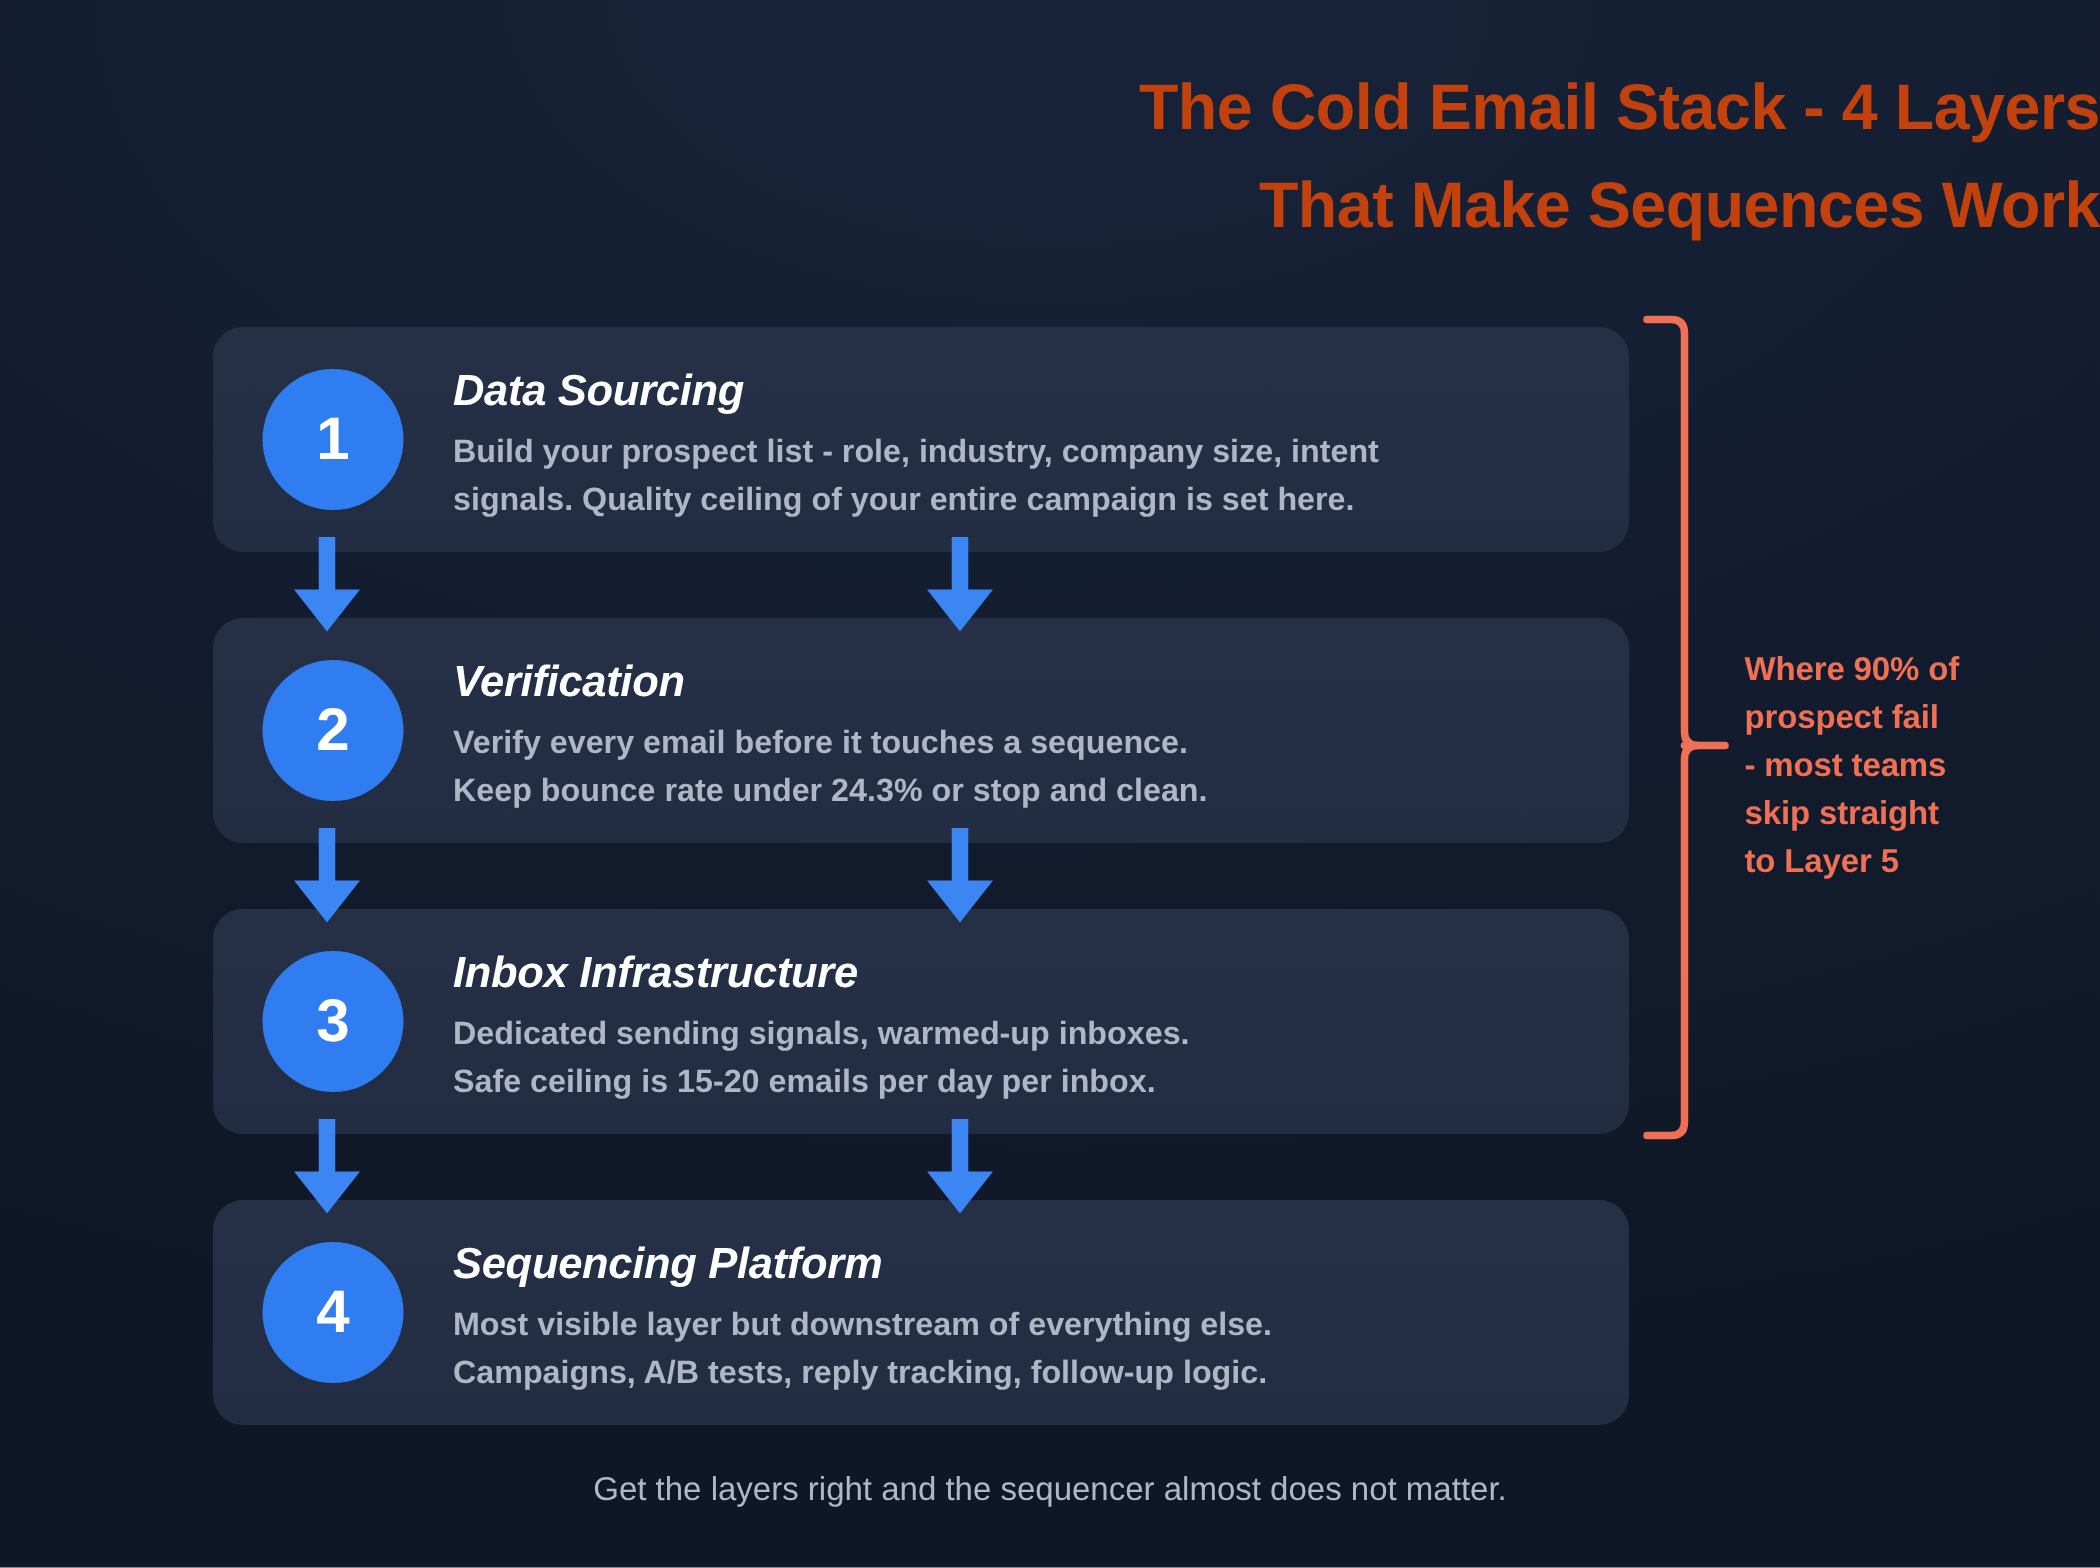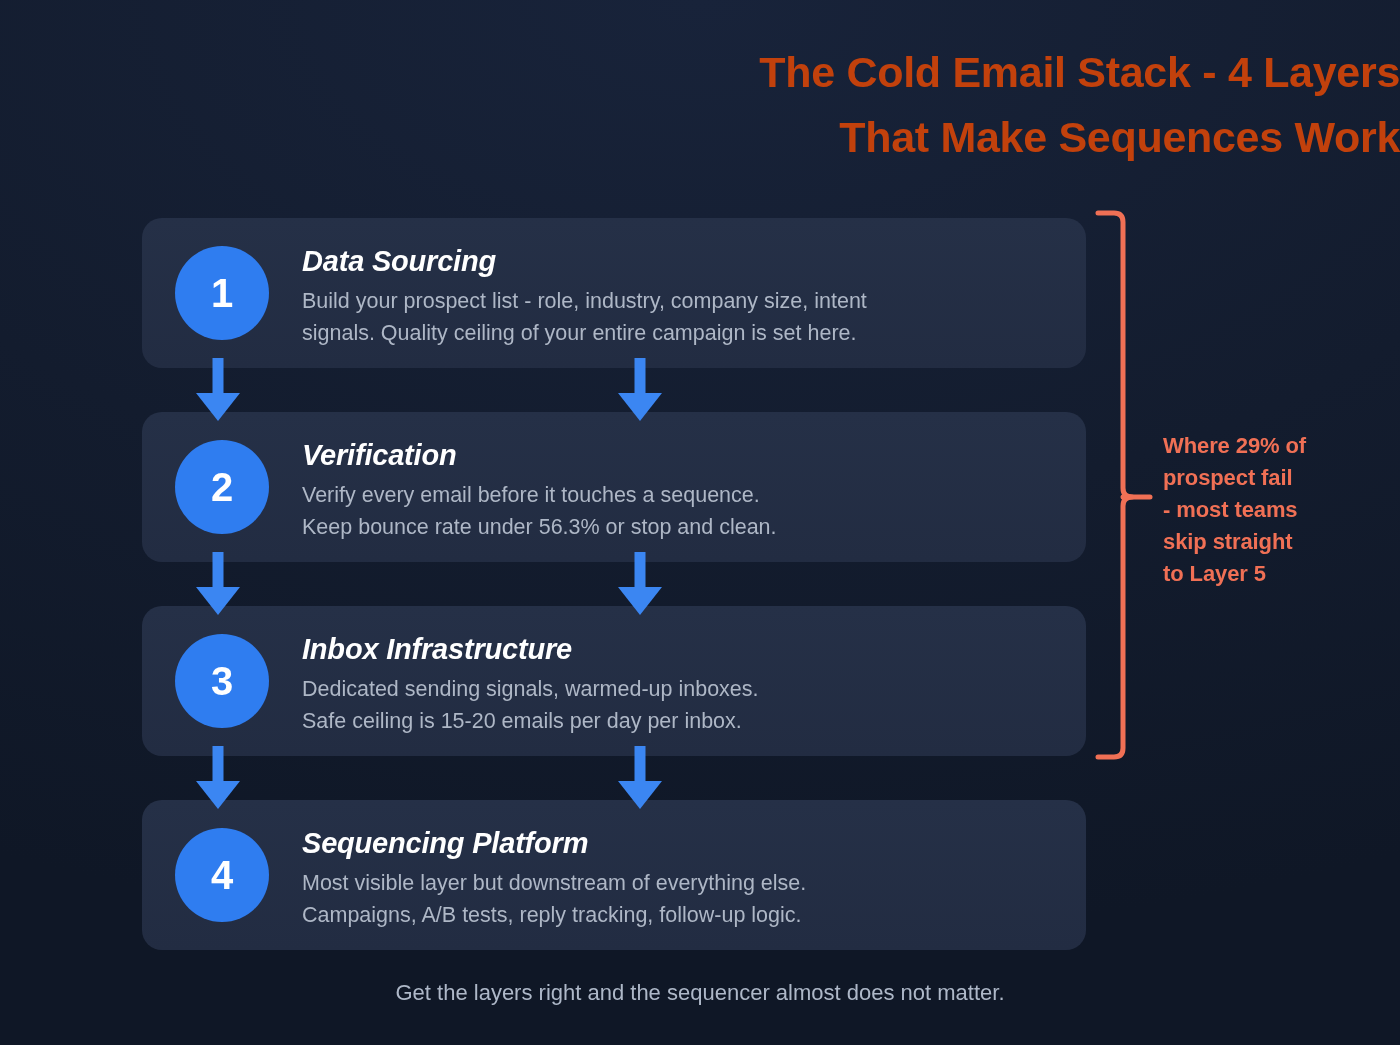--- a/index.html
+++ b/index.html
@@ -80,20 +80,21 @@
     letter-spacing:-0.2px;
     margin-bottom:4px;
     font-style:italic;
   }
 
   .card-desc {
     color:#aeb7c6;
     font-size:21.5px;
     line-height:1.5;
     max-width:760px;
+    font-weight:bold;
   }
   .card-desc .l { display:block; }
 
   
   .arrows {
     position:absolute;
     left:0; top:0;
     width:1400px; height:1045px;
     pointer-events:none;
   }
@@ -150,21 +151,21 @@
       </div>
     </div>
   </div>
 
   <div class="card">
     <div class="badge">2</div>
     <div class="card-body">
       <div class="card-title">Verification</div>
       <div class="card-desc">
         <span class="l">Verify every email before it touches a sequence.</span>
-        <span class="l">Keep bounce rate under 56.3% or stop and clean.</span>
+        <span class="l">Keep bounce rate under 24.3% or stop and clean.</span>
       </div>
     </div>
   </div>
 
   <div class="card">
     <div class="badge">3</div>
     <div class="card-body">
       <div class="card-title">Inbox Infrastructure</div>
       <div class="card-desc">
         <span class="l">Dedicated sending signals, warmed-up inboxes.</span>
@@ -203,20 +204,20 @@
   <use href="#downarrow" x="218" y="778"></use>
   <use href="#downarrow" x="640" y="778"></use>
 </svg>
 
 <svg class="bracket-svg" viewBox="0 0 80 580">
   <path d="M 8,13 L 24,13 Q 33,13 33,22 L 33,288 Q 33,297 42,297 Q 33,297 33,306 L 33,548 Q 33,557 24,557 L 8,557" stroke="#f07055" stroke-width="5" fill="none" stroke-linecap="round" stroke-linejoin="round"></path>
   <path d="M 33,297 L 60,297" stroke="#f07055" stroke-width="5" fill="none" stroke-linecap="round"></path>
 </svg>
 
 <div class="annotation">
-  <span class="l">Where 29% of</span>
+  <span class="l">Where 90% of</span>
   <span class="l">prospect fail</span>
   <span class="l">- most teams</span>
   <span class="l">skip straight</span>
   <span class="l">to Layer 5</span>
 </div>
 
 <div class="footer">Get the layers right and the sequencer almost does not matter.</div>
 
 </body></html>

